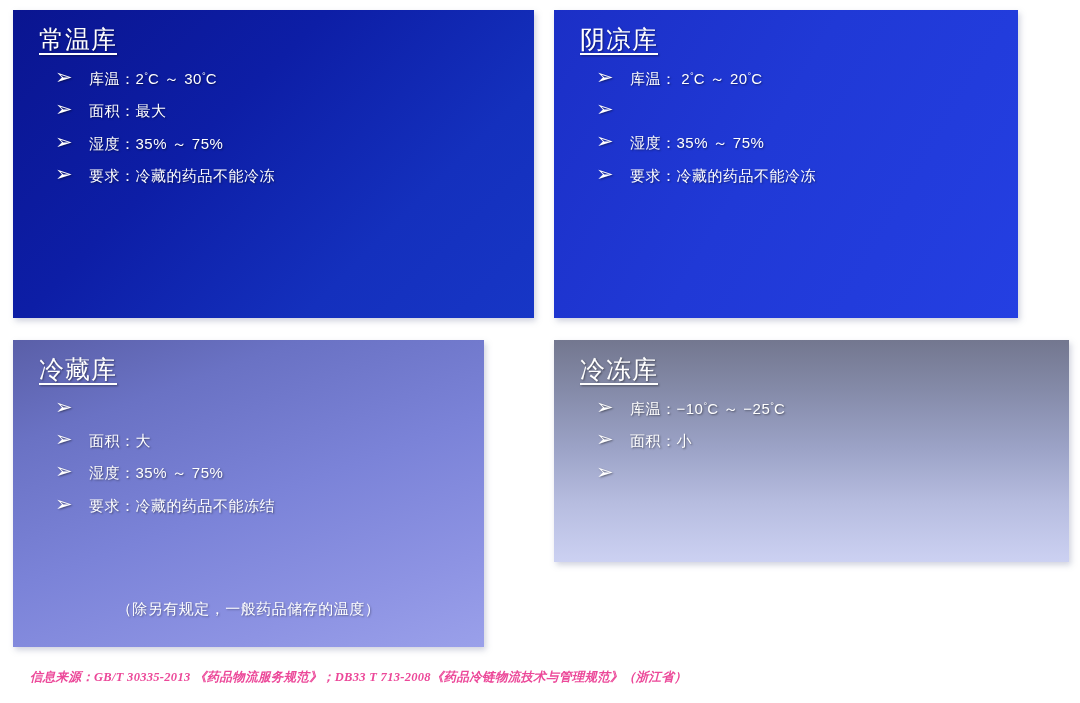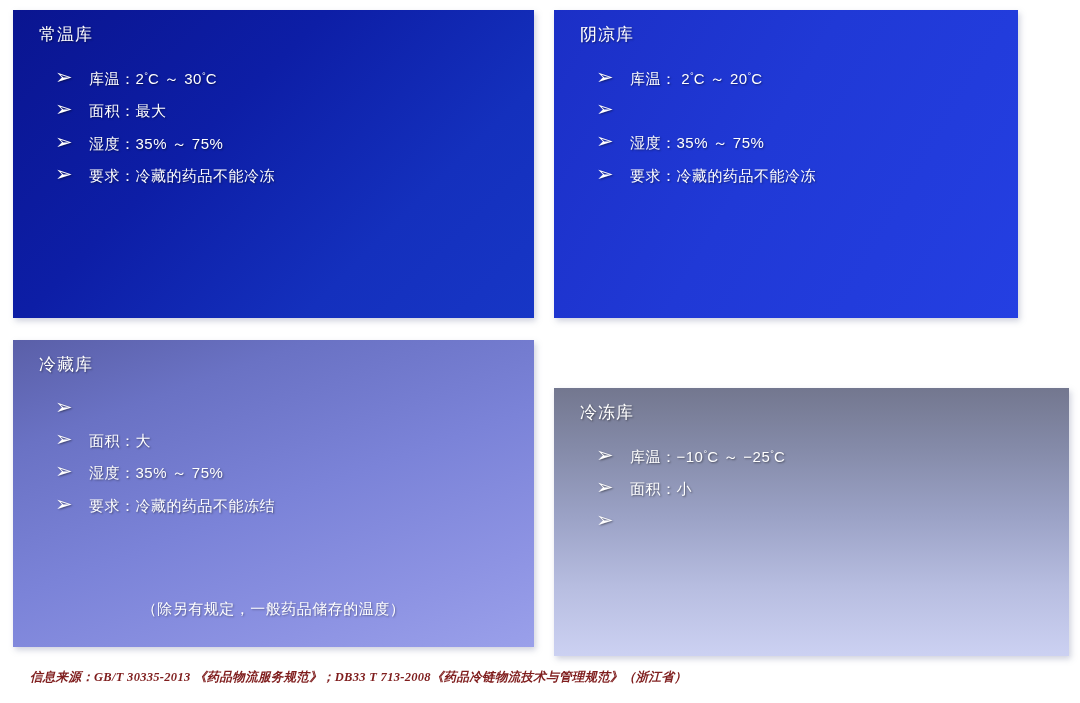--- a/index.html
+++ b/index.html
@@ -24,46 +24,47 @@
 
   
   .panel {
     position: absolute;
     box-sizing: border-box;
     overflow: hidden;
     box-shadow: 2px 3px 6px rgba(120,125,160,0.35);
   }
   .panel-tl { left: 13px;  top: 10px;  width: 521px; height: 308px; }
   .panel-tr { left: 554px; top: 10px;  width: 464px; height: 308px; }
-  .panel-bl { left: 13px;  top: 340px; width: 521px; height: 307px; }
-  .panel-br { left: 554px; top: 340px; width: 515px; height: 268px; margin-top: 48px; }
+  .panel-bl { left: 13px;  top: 340px; width: 471px; height: 307px; }
+  .panel-br { left: 554px; top: 340px; width: 515px; height: 222px; }
 
   
   .bg-warm {
     background: linear-gradient(135deg, #0a1590 0%, #0d1ea6 38%, #1430bd 72%, #1736c6 100%);
   }
   .bg-cool {
     background: linear-gradient(120deg, #1b2fc6 0%, #2039d6 45%, #243fe2 100%);
   }
   .bg-chill {
     background: linear-gradient(160deg, #5a5fa8 0%, #6a72c4 22%, #7b83d8 52%, #8d93e3 80%, #9aa0ea 100%);
   }
   .bg-frozen {
     background: linear-gradient(180deg, #73778f 0%, #848aa8 22%, #9ba2c6 48%, #b7bde0 74%, #ccd1f2 100%);
   }
 
   
   .panel-title {
     position: absolute;
     left: 26px;
     top: 14px;
-    font-size: 17px;
+    font-size: 25px;
     line-height: 1.25;
     color: #ffffff;
     letter-spacing: 1px;
+    text-decoration: underline;
     text-underline-offset: 5px;
     text-decoration-thickness: 2px;
     white-space: nowrap;
     text-shadow: 1px 1px 2px rgba(0,0,0,0.45);
   }
   .bullet-list {
     position: absolute;
     left: 42px;
     top: 56px;
     right: 10px;
@@ -108,21 +109,21 @@
   }
 
   
   .source-note {
     position: absolute;
     left: 30px;
     top: 669px;
     font-size: 12.5px;
     font-style: italic;
     font-weight: bold;
-    color: #7f1d1d;
+    color: #ec4899;
     letter-spacing: 0.3px;
     white-space: nowrap;
     font-family: "Liberation Serif", "DejaVu Serif", serif;
   }
 </style>
 </head>
 <body>
 
 <div id="slide">
 

